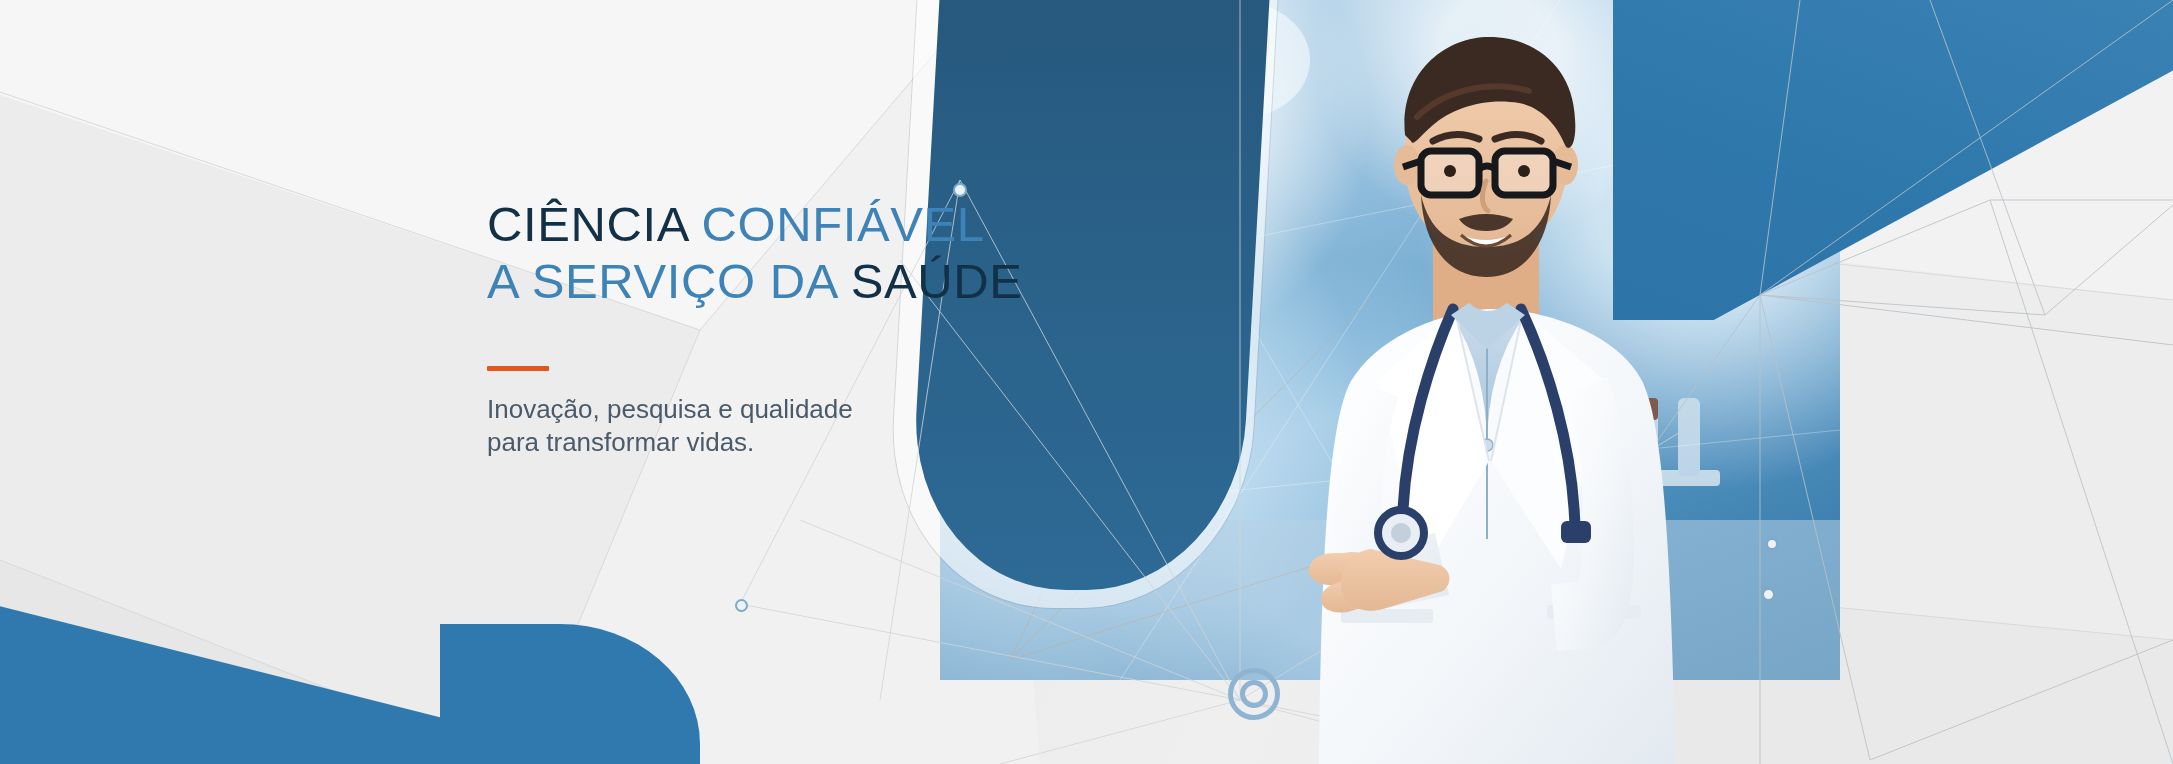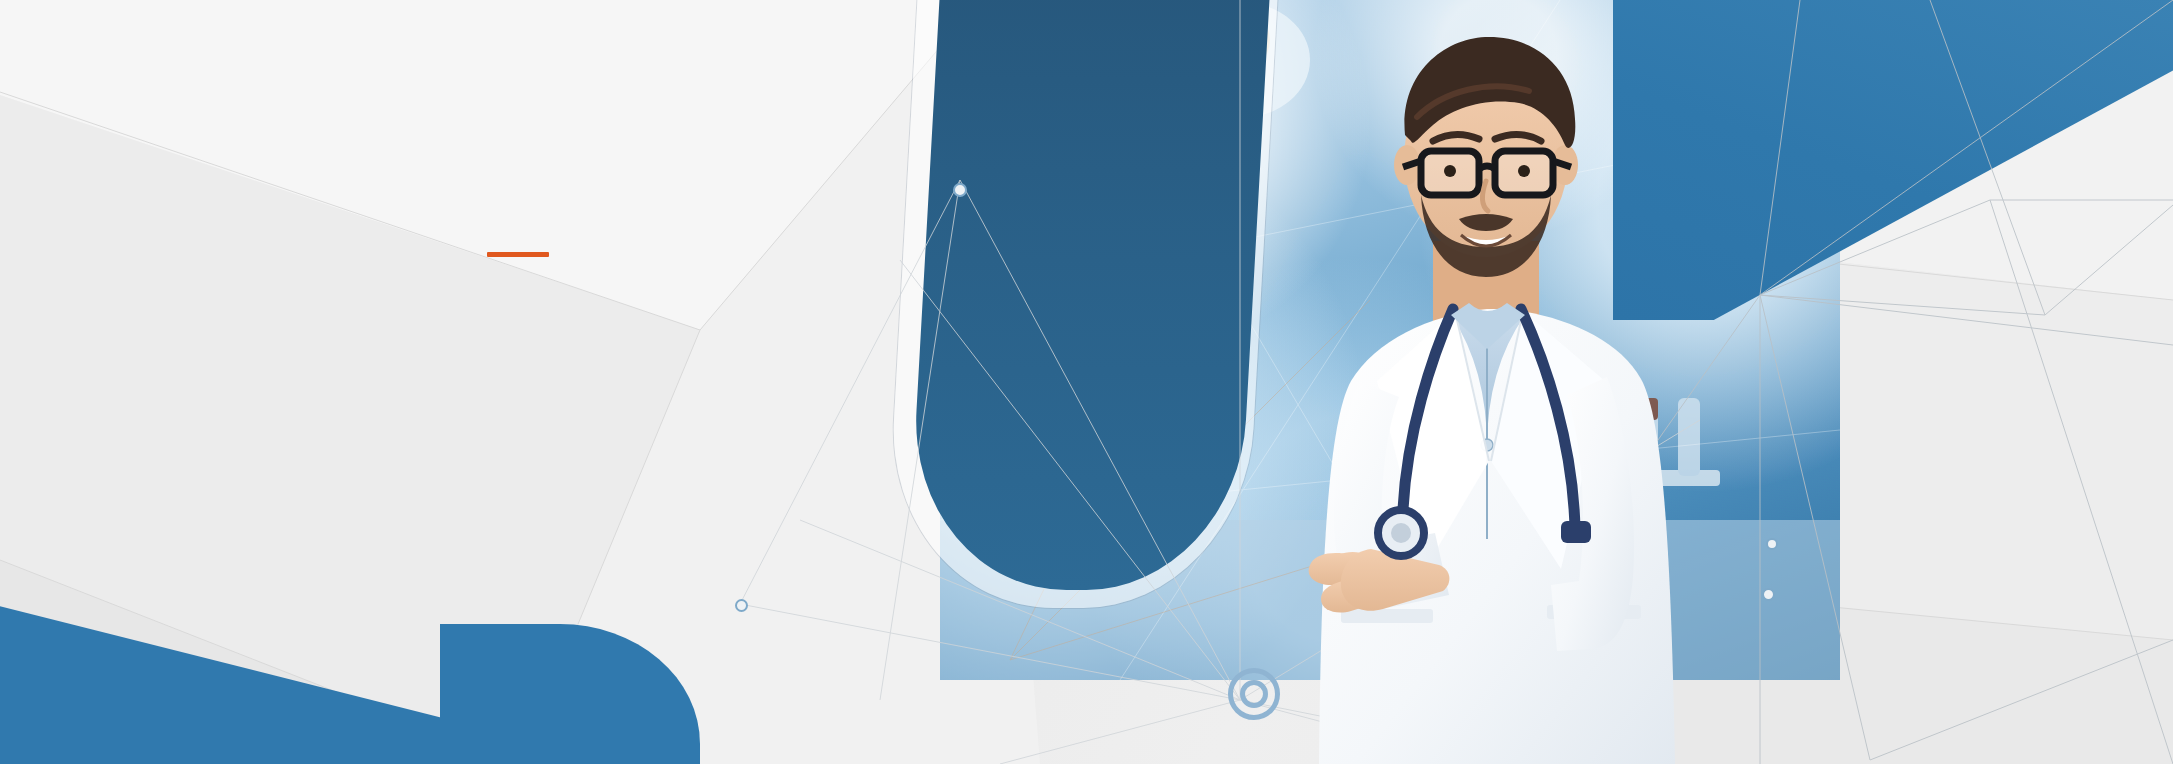--- a/index.html
+++ b/index.html
@@ -393,18 +393,29 @@
       <path d="M204,210 q27,-10 54,0 q-8,12 -27,12 q-19,0 -27,-12 z" fill="#4a362a"></path>
 
       <path d="M206,226 q25,20 50,0 q-25,10 -50,0 z" fill="#ffffff"></path>
       <path d="M206,226 q25,22 50,0" stroke="#6b4a38" stroke-width="3" fill="none"></path>
 
       <path d="M196,306 l36,34 l38,-34 l-18,-12 q-20,16 -38,0 z" fill="#bcd3e6"></path>
     </svg>
   </div>
 
   <div class="copy">
+    <h1 class="headline">
+      <span class="t-dark">CIÊNCIA</span>
+      <span class="t-blue">CONFIÁVEL</span>
+      <br>
+      <span class="t-blue">A SERVIÇO DA</span>
+      <span class="t-dark">SAÚDE</span>
+    </h1>
 
     <div class="rule"></div>
 
+    <p class="sub">
+      <span>Inovação, pesquisa e qualidade</span><br>
+      <span>para transformar vidas.</span>
+    </p>
   </div>
 
 </div>
 
 </body></html>

